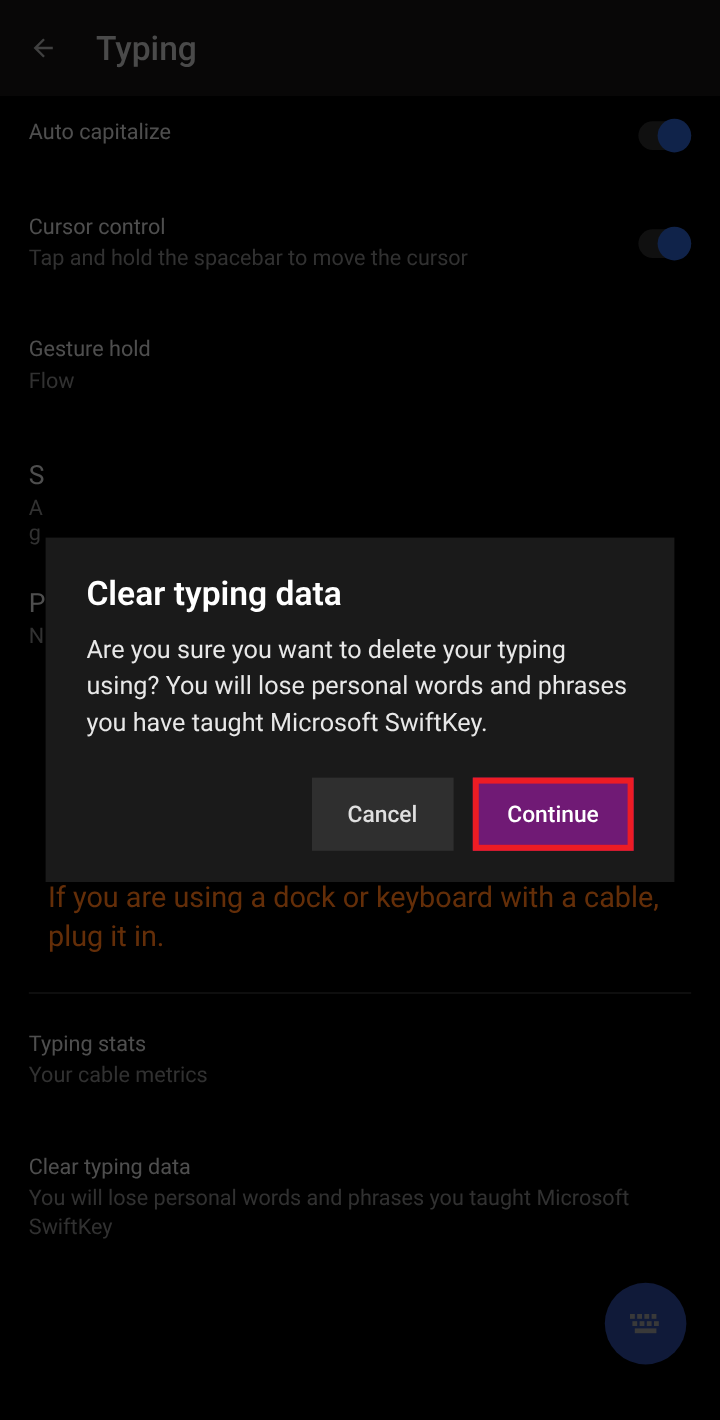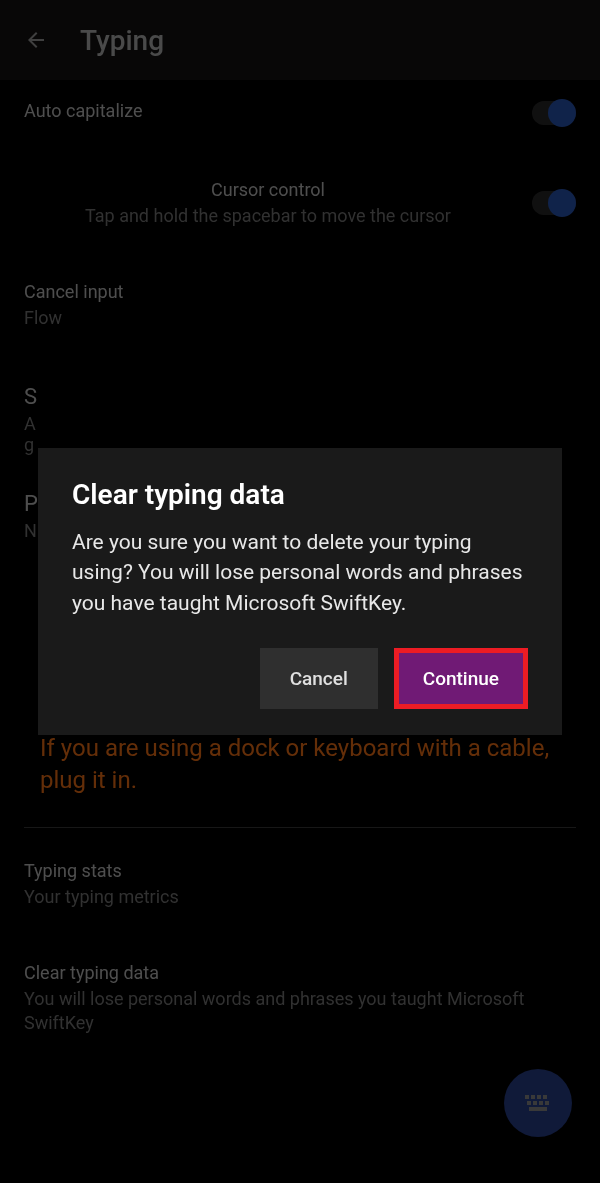--- a/index.html
+++ b/index.html
@@ -189,31 +189,31 @@
 
 <div class="settings-list">
 
   <div class="setting-item">
     <div class="setting-text">
       <div class="setting-title">Auto capitalize</div>
     </div>
     <div class="toggle"></div>
   </div>
 
-  <div class="setting-item" style="padding-top:36px;text-align:center;">
+  <div class="setting-item" style="padding-top:36px;">
     <div class="setting-text">
       <div class="setting-title">Cursor control</div>
       <div class="setting-subtitle">Tap and hold the spacebar to move the cursor</div>
     </div>
     <div class="toggle"></div>
   </div>
 
   <div class="setting-item" style="padding-top:36px;">
     <div class="setting-text">
-      <div class="setting-title">Cancel input</div>
+      <div class="setting-title">Gesture hold</div>
       <div class="setting-subtitle">Flow</div>
     </div>
   </div>
 
   <div style="padding-top:36px;">
     <div class="partial-text">S</div>
     <div class="partial-sub">A</div>
     <div class="partial-sub">g</div>
   </div>
 
@@ -223,21 +223,21 @@
   </div>
 
 </div>
 
 <div class="below-dialog">
   <div class="below-subtitle">If you are using a dock or keyboard with a cable, plug it in.</div>
   <div class="divider"></div>
   <div class="setting-item">
     <div class="setting-text">
       <div class="setting-title">Typing stats</div>
-      <div class="setting-subtitle">Your typing metrics</div>
+      <div class="setting-subtitle">Your cable metrics</div>
     </div>
   </div>
   <div class="setting-item" style="padding-top:36px;">
     <div class="setting-text">
       <div class="setting-title">Clear typing data</div>
       <div class="setting-subtitle">You will lose personal words and phrases you taught Microsoft SwiftKey</div>
     </div>
   </div>
 </div>
 

